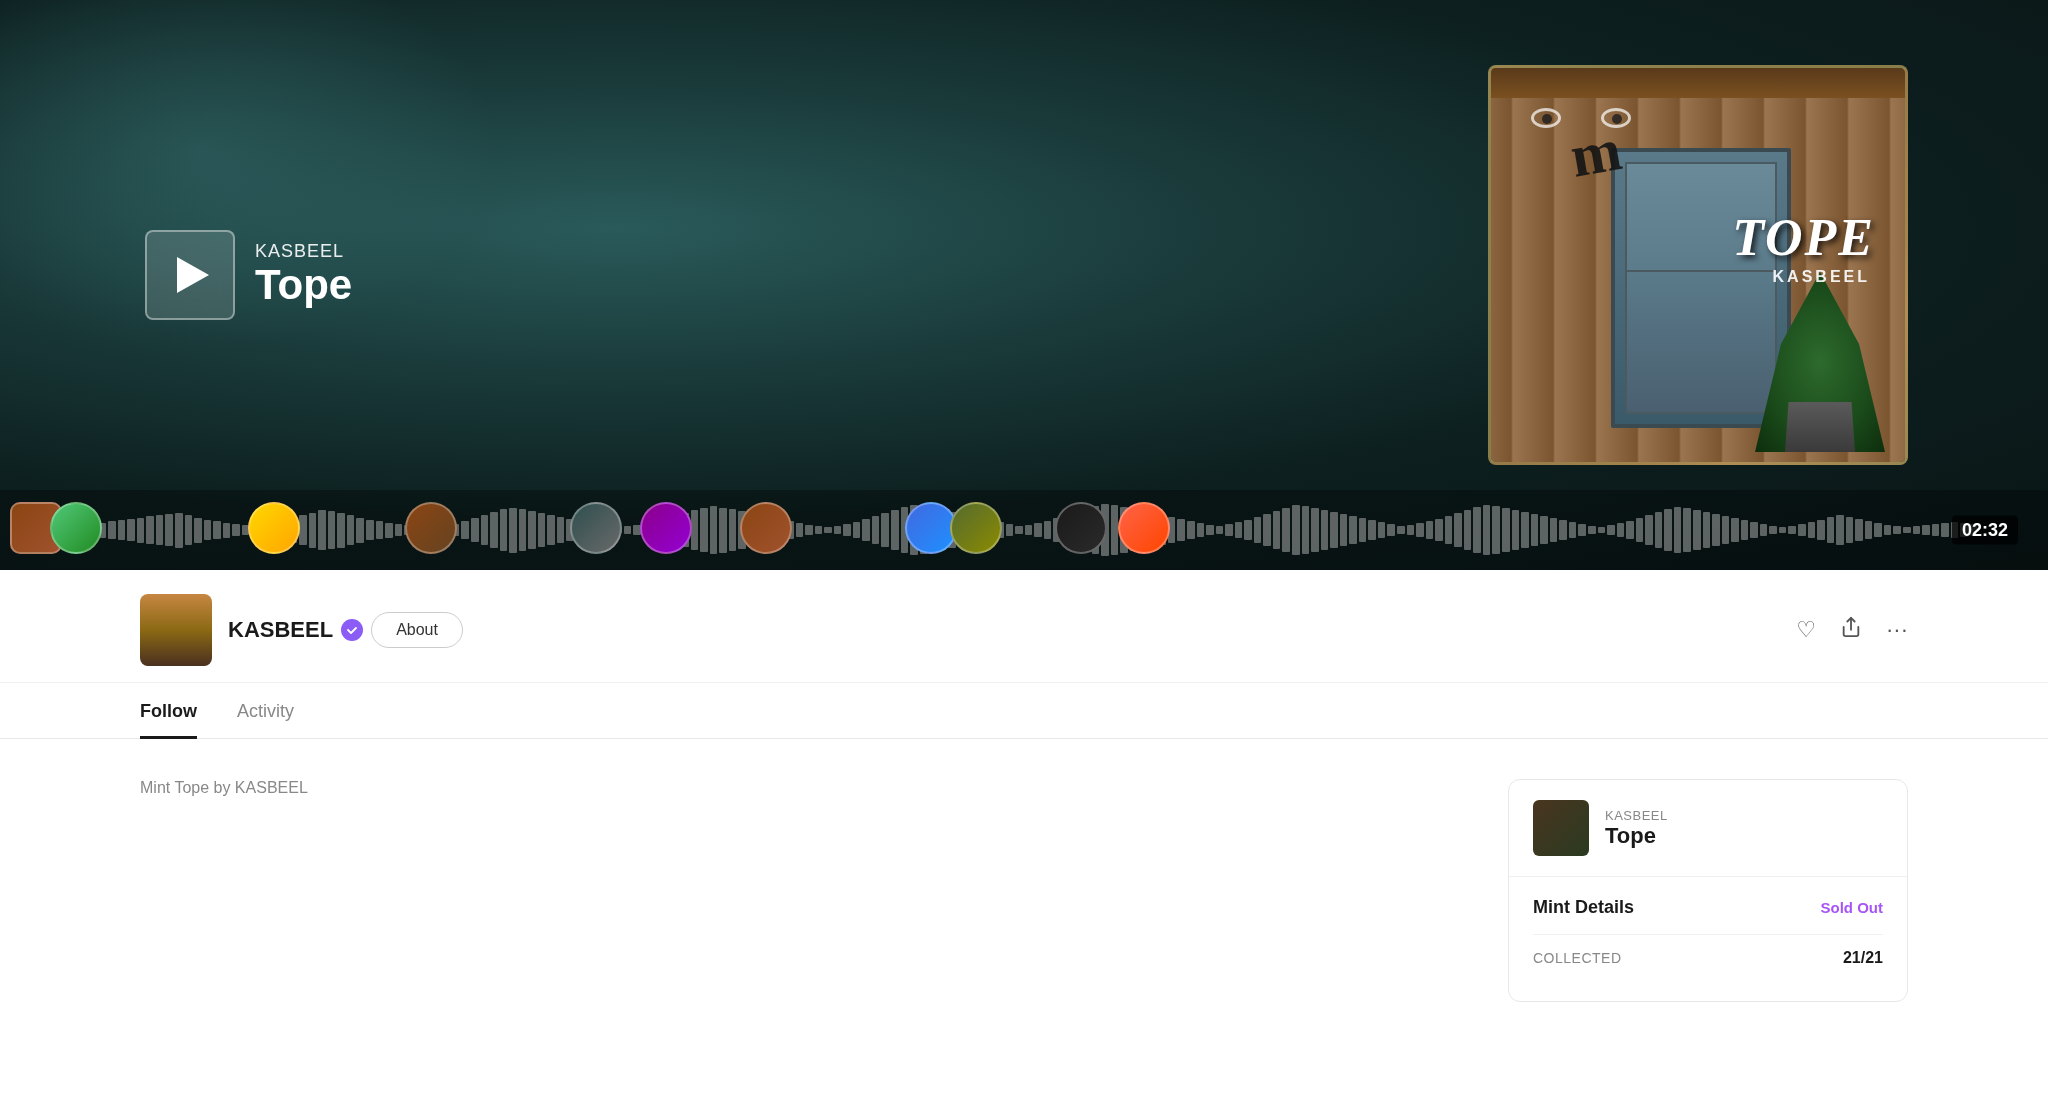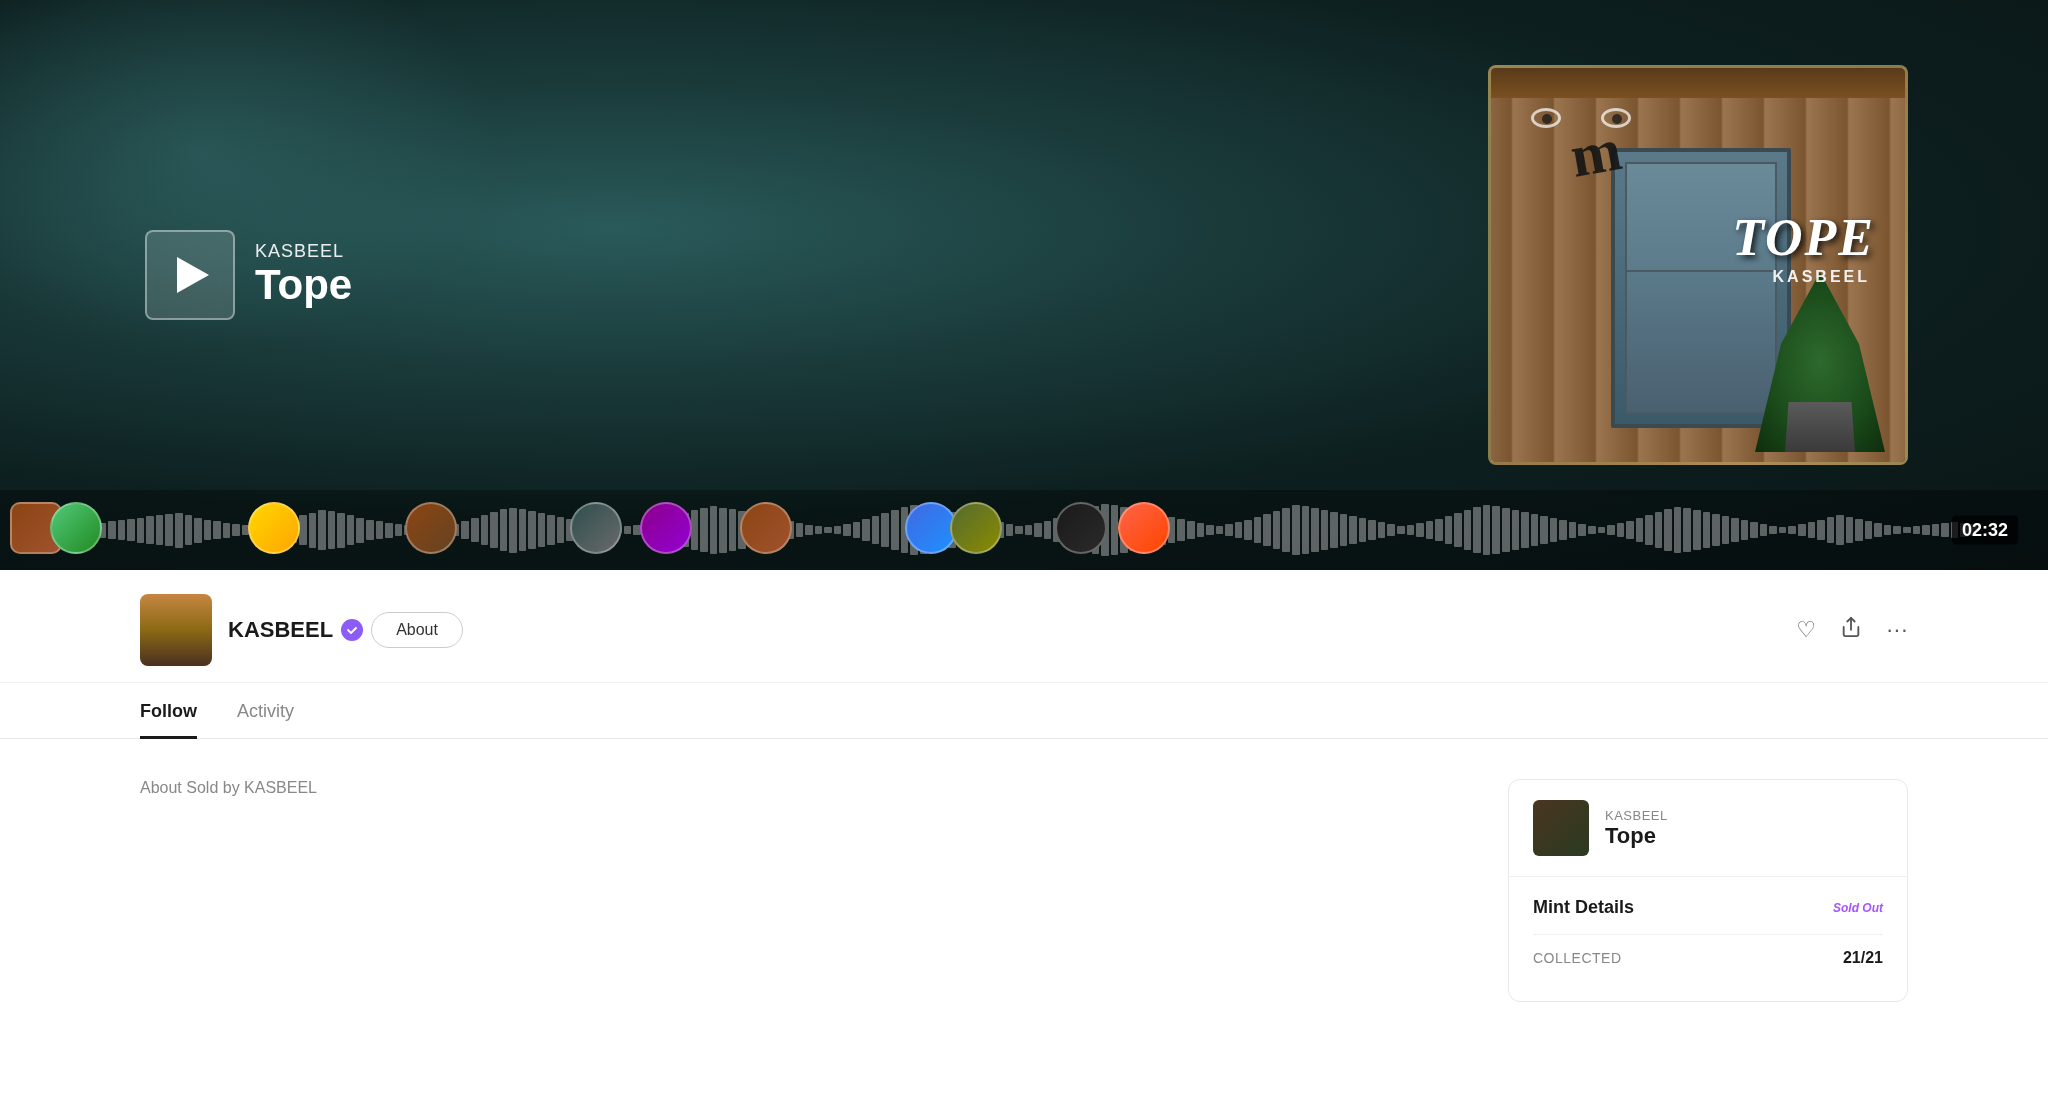--- a/index.html
+++ b/index.html
@@ -482,24 +482,23 @@
       margin-bottom: 16px;
     }
 
     .mint-details-label {
       font-size: 18px;
       font-weight: 600;
       color: #1a1a1a;
     }
 
     .sold-out-badge {
-      font-size: 12px;
+      font-size: 15px;
       font-weight: 600;
       color: #a855f7;
-      font-style: italic;
     }
 
     .mint-field {
       border-top: 1px solid #f0f0f0;
       padding: 14px 0;
       display: flex;
       justify-content: space-between;
       align-items: center;
     }
 
@@ -806,21 +805,21 @@
   <div class="tabs-section">
     <div class="tabs">
       <div class="tab active">Follow</div>
       <div class="tab">Activity</div>
     </div>
   </div>
 
   <div class="main-content">
 
     <div class="left-content">
-      <div class="section-subtitle">About Sold by KASBEEL</div>
+      <div class="section-subtitle">Mint Tope by KASBEEL</div>
     </div>
 
     <div class="mint-sidebar">
       <div class="mint-header">
         <div class="mint-album-thumb"></div>
         <div class="mint-track-info">
           <div class="mint-artist">KASBEEL</div>
           <div class="mint-title">Tope</div>
         </div>
       </div>

